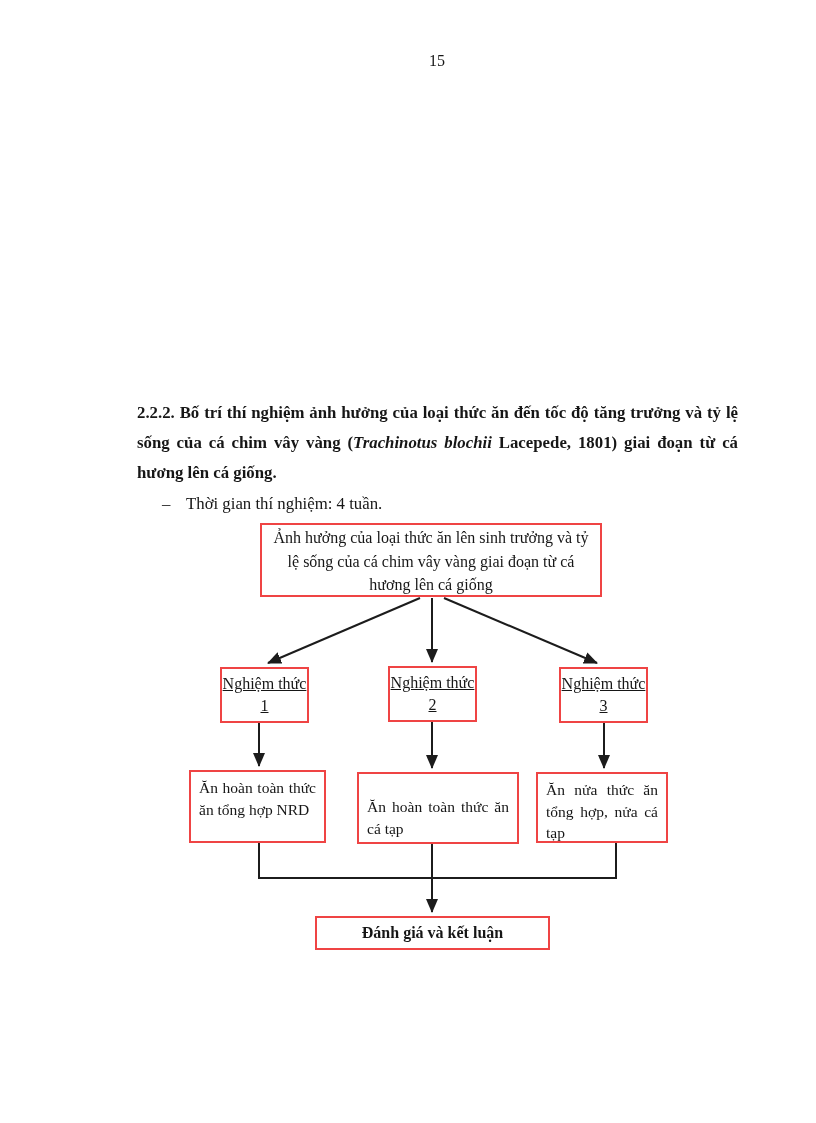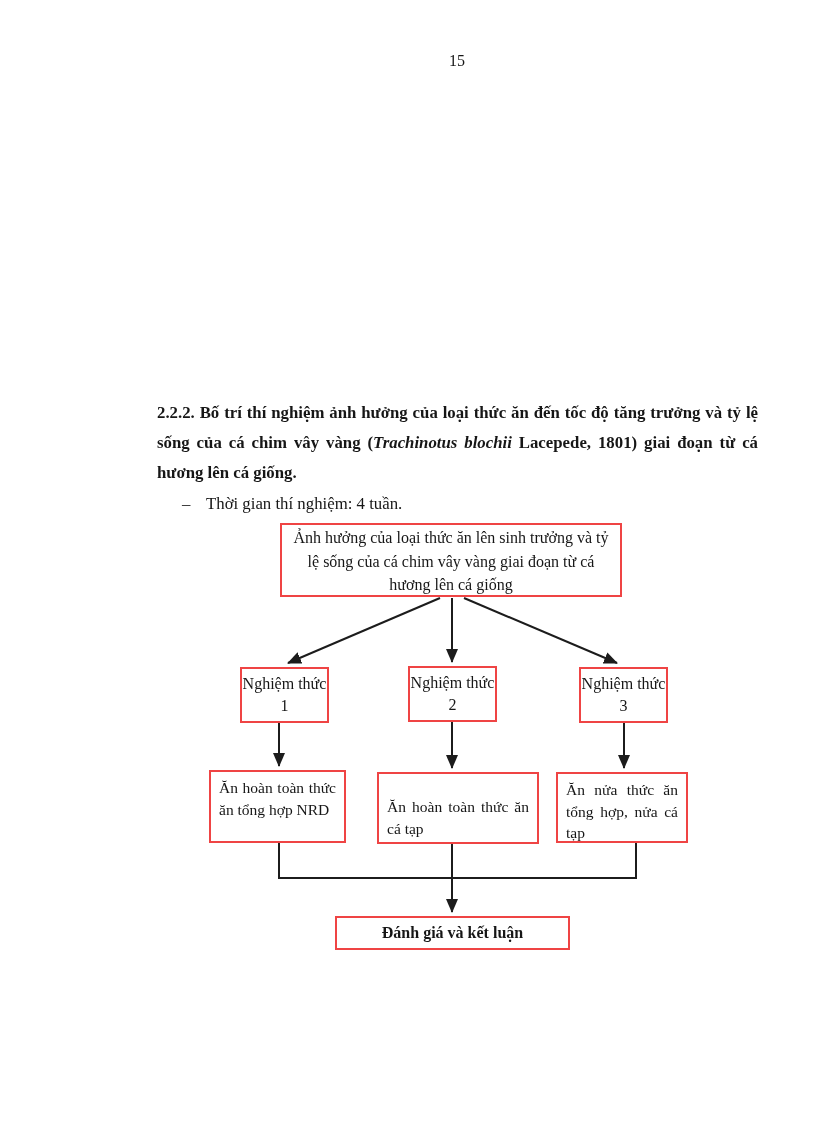--- a/index.html
+++ b/index.html
@@ -4,21 +4,21 @@
 <style>
   * { margin: 0; padding: 0; box-sizing: border-box; }
   html, body { width: 816px; height: 1123px; }
   body {
     position: relative;
     background: #ffffff;
     font-family: "Liberation Serif", serif;
     color: #161616;
     overflow: hidden;
   }
-  .page { position: absolute; inset: 0; background: #ffffff; margin-left: 20px; }
+  .page { position: absolute; inset: 0; background: #ffffff; }
 
   .page-number {
     position: absolute; top: 52px; left: 137px; width: 600px;
     text-align: center; font-size: 16px;
   }
   .caption {
     position: absolute; top: 340px; left: 137px; width: 600px;
     text-align: center; font-size: 17px;
   }
   .heading {
@@ -38,21 +38,21 @@
   .fc-box {
     position: absolute; border: 2px solid #ef4444; background: #ffffff;
     font-size: 16px;
   }
   .box-root {
     left: 260px; top: 523px; width: 342px; height: 74px;
     text-align: center; line-height: 23.5px; padding: 1px 4px 0 4px;
   }
   .box-nt {
     width: 89px; height: 56px; text-align: center;
-    line-height: 22px; padding-top: 4px;
+    line-height: 22px; padding-top: 4px; text-decoration: underline;
   }
   .nt1 { left: 220px; top: 667px; }
   .nt2 { left: 388px; top: 666px; }
   .nt3 { left: 559px; top: 667px; }
   .box-feed {
     text-align: justify; text-justify: inter-word;
     padding: 5px 8px 0 8px; line-height: 21.5px; font-size: 15.5px;
   }
   .feed1 { left: 189px; top: 770px; width: 137px; height: 73px; }
   .feed2 { left: 357px; top: 772px; width: 162px; height: 72px; padding-top: 22px; }

